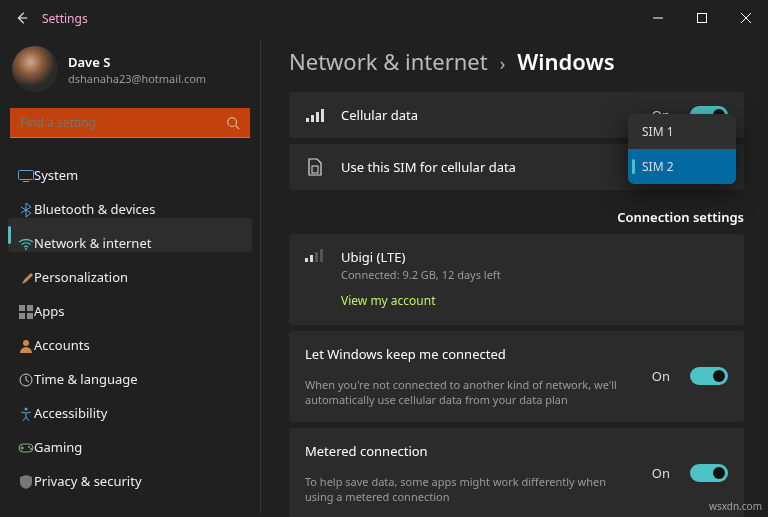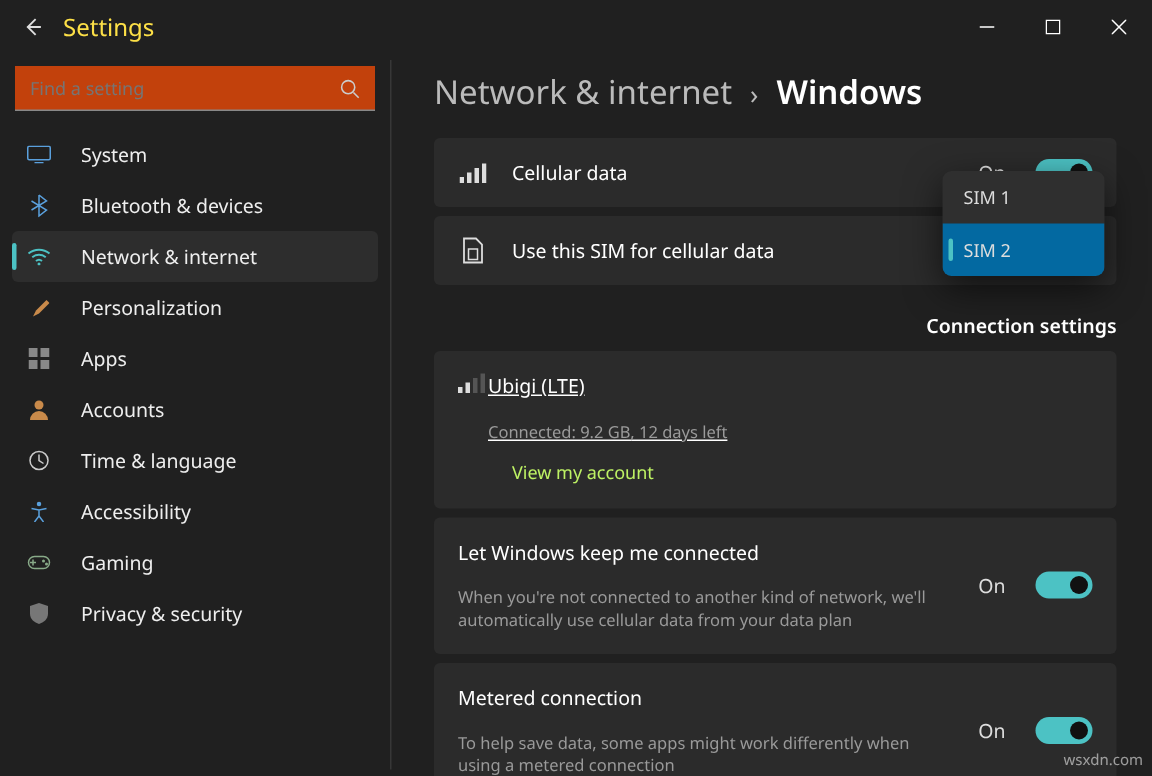--- a/index.html
+++ b/index.html
@@ -1,37 +1,37 @@
 <!DOCTYPE html>
 <html><head>
 <meta charset="utf-8">
 <style>
   * { box-sizing: border-box; margin: 0; padding: 0; font-family: "Segoe UI", system-ui, sans-serif; }
   html, body { width: 768px; height: 517px; background: #202020; color: #fff; overflow: hidden; }
   
   .titlebar { height: 36px; display: flex; align-items: center; padding-left: 8px; }
   .titlebar .back { width: 28px; height: 28px; display: flex; align-items: center; justify-content: center; color: #ddd; font-size: 14px; }
-  .titlebar .title { font-size: 16px; color: #fde047; margin-left: 6px; }
+  .titlebar .title { font-size: 12px; color: #f9a8d4; margin-left: 6px; }
   .titlebar .spacer { flex: 1; }
   .titlebar .winbtn { width: 44px; height: 30px; display: flex; align-items: center; justify-content: center; color: #fff; font-size: 10px; }
   
   .body { display: flex; height: calc(517px - 36px); }
   
   .sidebar { width: 260px; padding: 6px 8px 0 8px; display: flex; flex-direction: column; overflow: hidden; }
   .profile { display: flex; align-items: center; padding: 4px 6px 14px 4px; gap: 10px; }
   .avatar { width: 46px; height: 46px; border-radius: 50%; background: radial-gradient(circle at 40% 35%, #cfa98a 0%, #8a5a3a 30%, #2a2a2a 60%); }
   .profile-name { font-size: 13px; font-weight: 600; }
   .profile-mail { font-size: 11px; color: #9a9a9a; }
   
   .searchwrap { position: relative; margin: 2px 2px 12px 2px; }
   .search { width: 100%; height: 30px; background: #c2410c; border: none; border-bottom: 1px solid #888; color: #ccc; padding: 0 34px 0 10px; font-size: 12px; outline: none; }
   .search-icon { position: absolute; right: 10px; top: 50%; transform: translateY(-50%); color: #ccc; }
   
   .nav { list-style: none; overflow-y: auto; flex: 1; }
-  .nav-item { display: flex; align-items: center; height: 34px; padding: 0 10px; gap: 20px; font-size: 13px; color: #eee; border-radius: 4px; position: relative; }
+  .nav-item { display: flex; align-items: flex-end; height: 34px; padding: 0 10px; gap: 0; font-size: 13px; color: #eee; border-radius: 4px; position: relative; }
   .nav-item.active { background: #2d2d2d; }
   .nav-item.active::before { content: ""; position: absolute; left: 0; top: 8px; bottom: 8px; width: 3px; background: #4cc2c4; border-radius: 2px; }
   .nav-icon { width: 16px; height: 16px; display: flex; align-items: center; justify-content: center; font-size: 14px; }
   
   .divider { width: 1px; background: #373737; margin: 4px 0; }
   
   .main { flex: 1; padding: 10px 24px 0 28px; overflow-y: auto; position: relative; }
   .main::-webkit-scrollbar { width: 4px; }
   .main::-webkit-scrollbar-thumb { background: #555; }
   .breadcrumb { display: flex; align-items: baseline; gap: 12px; margin-bottom: 16px; }
@@ -48,23 +48,23 @@
   .toggle::after { content: ""; position: absolute; right: 3px; top: 3px; width: 12px; height: 12px; background: #111; border-radius: 50%; }
   
   .sim-card { position: relative; }
   .sim-dropdown { position: absolute; right: 8px; top: -30px; background: #2f2f2f; border-radius: 6px; box-shadow: 0 8px 24px rgba(0,0,0,0.6); width: 108px; overflow: hidden; z-index: 10; margin-left: 21px; }
   .sim-opt { padding: 9px 14px; font-size: 12px; color: #ddd; display: flex; align-items: center; }
   .sim-opt.sel { background: #0369a1; position: relative; }
   .sim-opt.sel::before { content: ""; position: absolute; left: 4px; top: 10px; bottom: 10px; width: 3px; background: #4cc2c4; border-radius: 2px; }
   
   .section-title { font-size: 13px; font-weight: 600; margin: 18px 0 8px 2px; text-align: right; }
   .conn-card { background: #2b2b2b; border-radius: 4px; padding: 14px 16px; margin-bottom: 6px; }
-  .conn-top { display: flex; align-items: flex-start; text-decoration: underline; }
+  .conn-top { display: flex; gap: 16px; align-items: flex-start; }
   .conn-name { font-size: 13px; }
-  .conn-sub { font-size: 11px; color: #9a9a9a; margin-top: 15px; }
+  .conn-sub { font-size: 11px; color: #9a9a9a; margin-top: 1px; }
   .link { color: #bef264; font-size: 12px; margin: 10px 0 2px 36px; display: inline-block; }
   
   .watermark { position: fixed; right: 6px; bottom: 4px; font-size: 10px; color: rgba(255,255,255,0.55); }
   
   svg { display: block; }
 </style>
 </head>
 <body>
 
 <div class="titlebar">
@@ -88,20 +88,27 @@
     </div>
   <div class="winbtn">
       <svg width="10" height="10">
         <path d="M0 0l10 10M10 0L0 10" stroke="#fff"></path>
       </svg>
     </div>
 </div>
 
 <div class="body">
   <div class="sidebar">
+    <div class="profile">
+      <div class="avatar"></div>
+      <div>
+        <div class="profile-name">Dave S</div>
+        <div class="profile-mail">dshanaha23@hotmail.com</div>
+      </div>
+    </div>
     <div class="searchwrap">
       <input class="search" placeholder="Find a setting" style="">
       <span class="search-icon">
         <svg width="14" height="14" viewBox="0 0 16 16">
             <circle cx="7" cy="7" r="5" stroke="#ccc" fill="none" stroke-width="1.2"></circle>
             <path d="M11 11l4 4" stroke="#ccc" stroke-width="1.2"></path>
           </svg>
       </span>
     </div>
     <ul class="nav">

